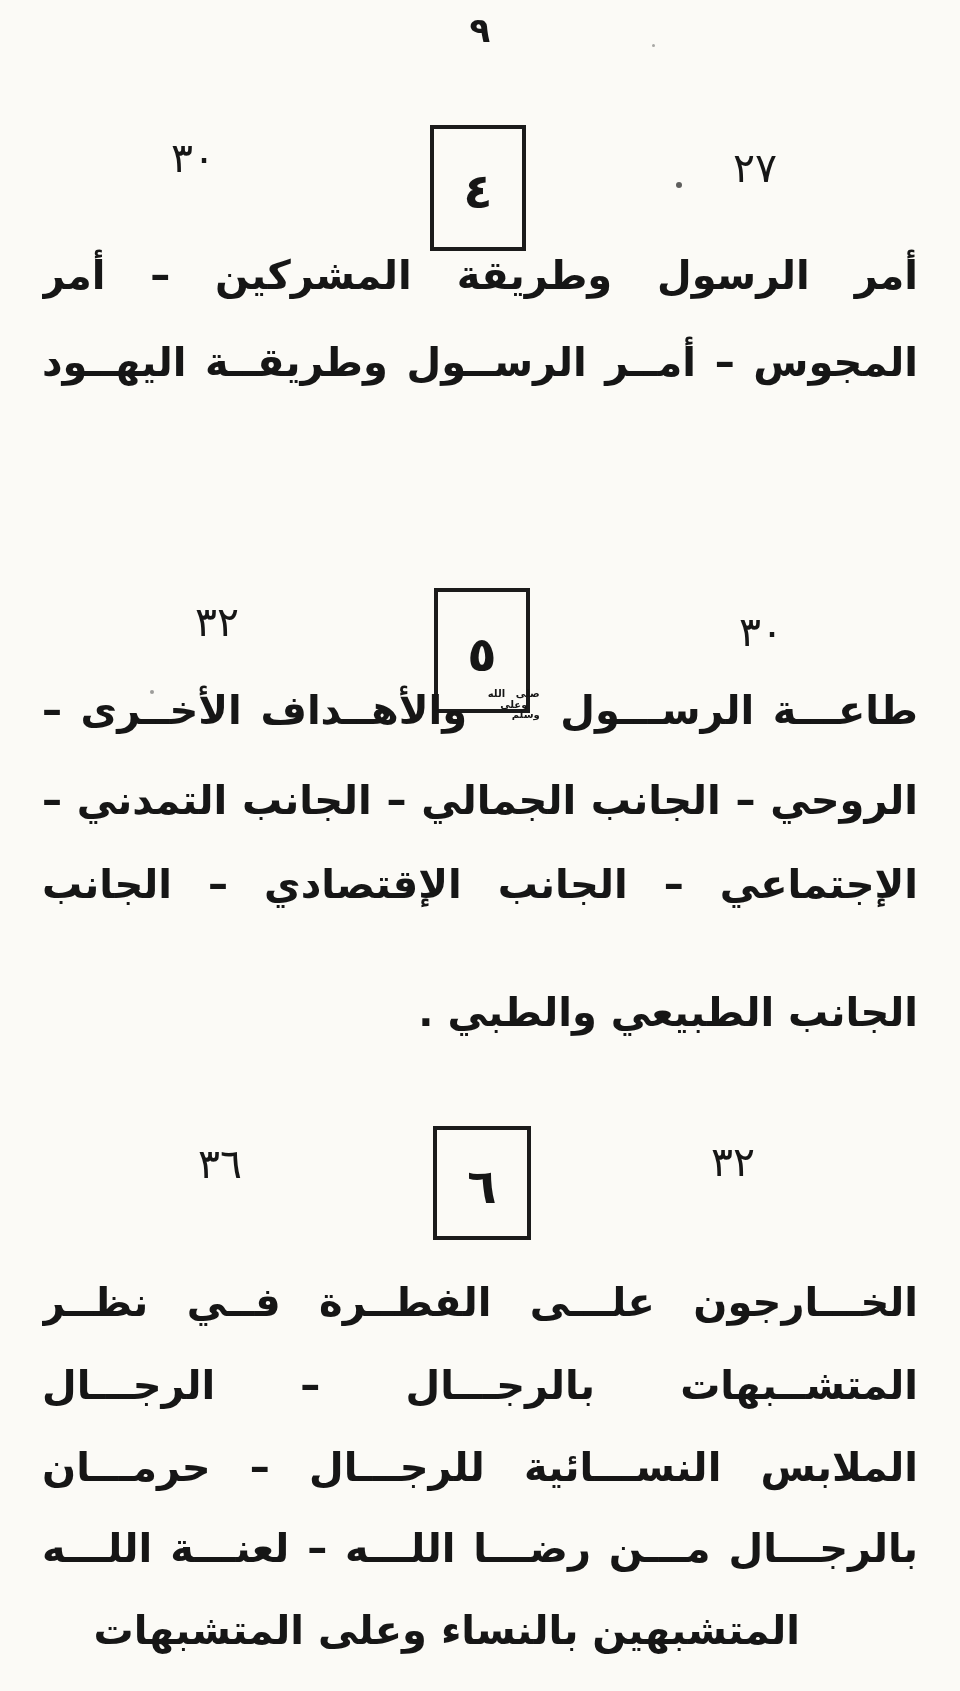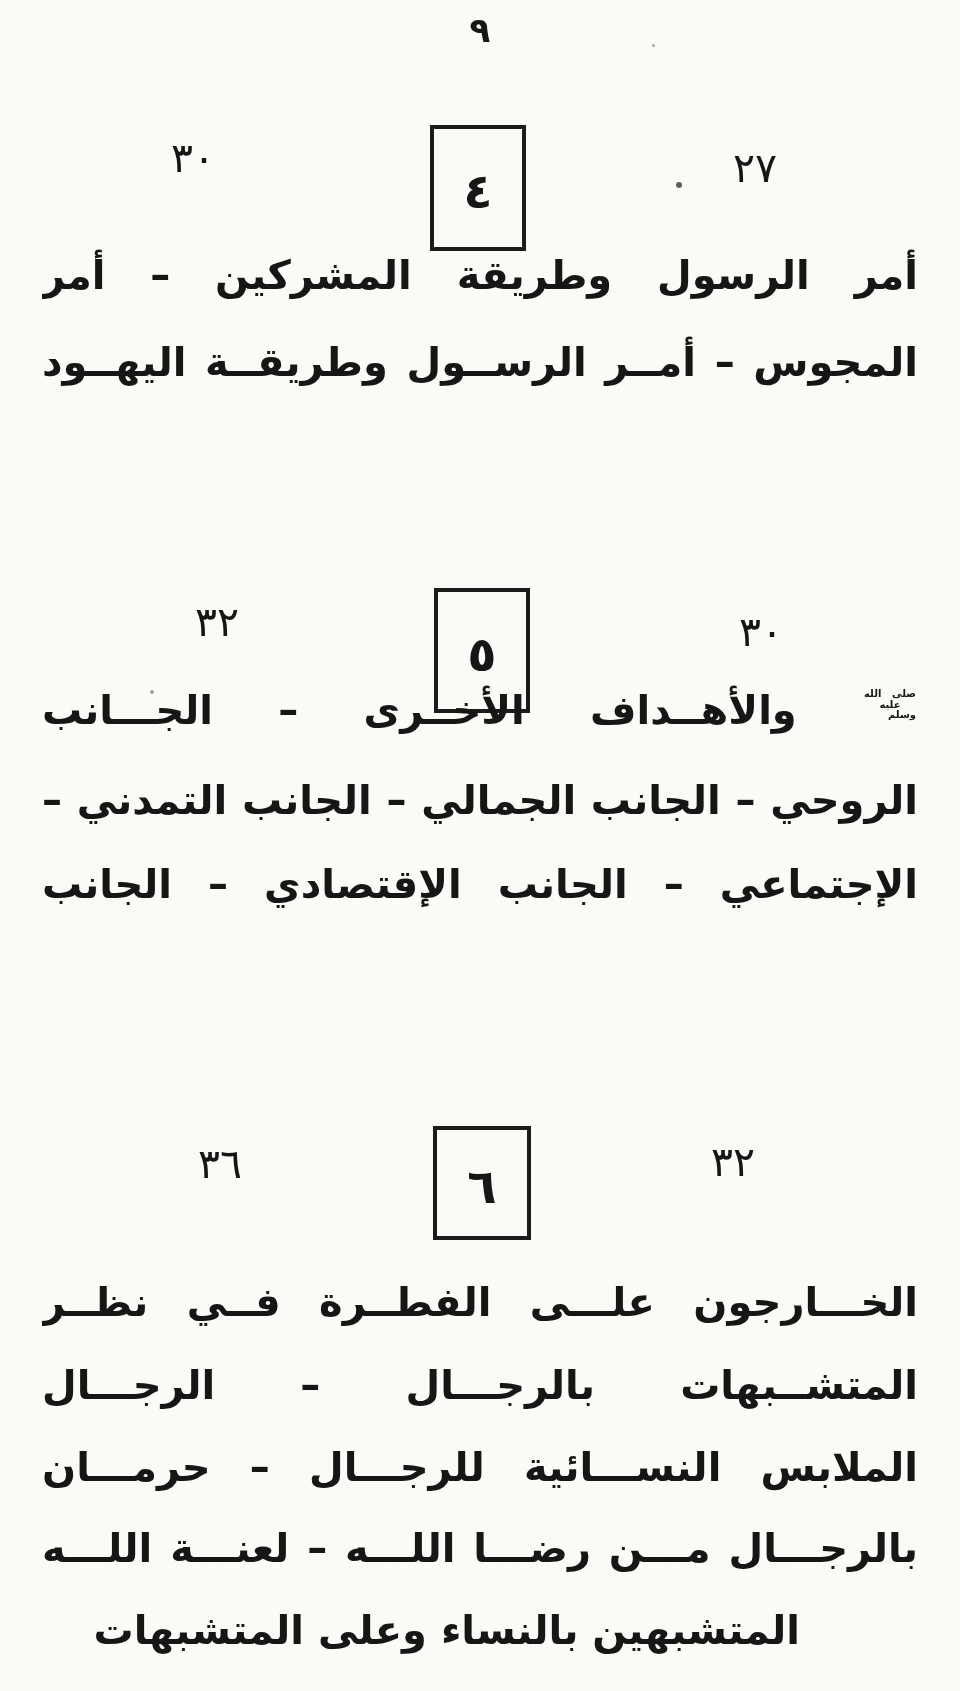--- a/index.html
+++ b/index.html
@@ -81,25 +81,27 @@
   <div class="tline" dir="rtl" style="top:243px;">أمر الرسول وطريقة المشركين – أمر الرسول وطريقة</div>
   <div class="tline" dir="rtl" style="top:330px;">المجوس – أمــر الرســول وطريقــة اليهــود – أمــر اللـــه</div>
 
   <div class="pagenum" style="left:162px;top:598px;">٣٢</div>
   <div class="secbox" style="left:434px;top:588px;width:88px;height:117px;">
     <div class="digit">٥</div>
   </div>
   <div class="pagenum" style="left:706px;top:608px;">٣٠</div>
 
   <div class="tline" dir="rtl" style="top:678px;">
-    <span class="saw"><span>صلى الله</span><span>عليه وسلم</span></span>
+    <span>طاعـــة الرســـول</span>
+    <span class="saw"><span>صلى الله</span><span>وعلى وسلم</span></span>
     <span>والأهــداف الأخــرى – الجـــانب</span>
   </div>
   <div class="tline" dir="rtl" style="top:768px;">الروحي – الجانب الجمالي – الجانب التمدني – الجانب</div>
   <div class="tline" dir="rtl" style="top:852px;">الإجتماعي – الجانب الإقتصادي – الجانب الحضــاري–</div>
+  <div class="tline endline" dir="rtl" style="top:980px;">الجانب الطبيعي والطبي .</div>
 
   <div class="pagenum" style="left:165px;top:1140px;text-align:center;">٣٦</div>
   <div class="secbox" style="left:433px;top:1126px;width:90px;height:106px;">
     <div class="digit">٦</div>
   </div>
   <div class="pagenum" style="left:678px;top:1138px;">٣٢</div>
 
   <div class="tline" dir="rtl" style="top:1270px;">الخـــارجون علـــى الفطــرة فــي نظــر الإســلام – النســاء</div>
   <div class="tline" dir="rtl" style="top:1353px;">المتشــبهات بالرجـــال – الرجـــال المتشـــبهين بالنســـاء –</div>
   <div class="tline" dir="rtl" style="top:1435px;">الملابس النســـائية للرجـــال – حرمـــان النســـاء المتشــبهات</div>

